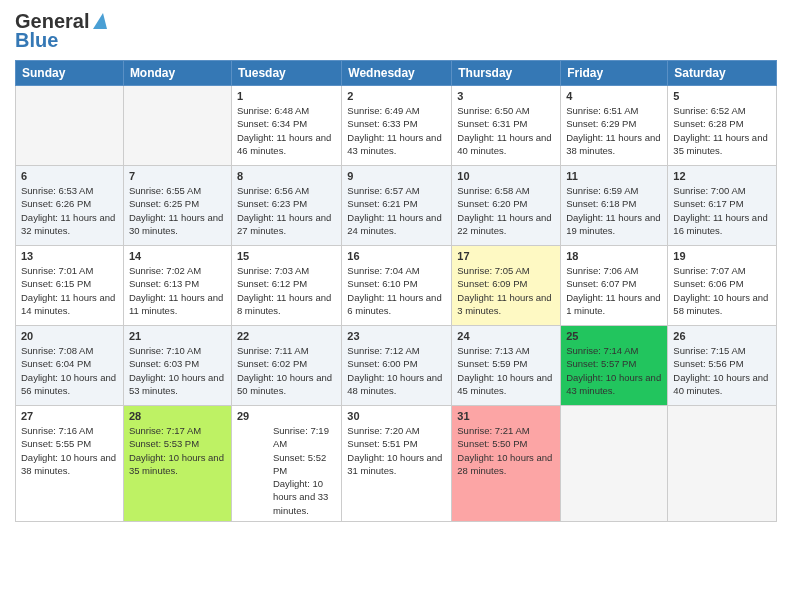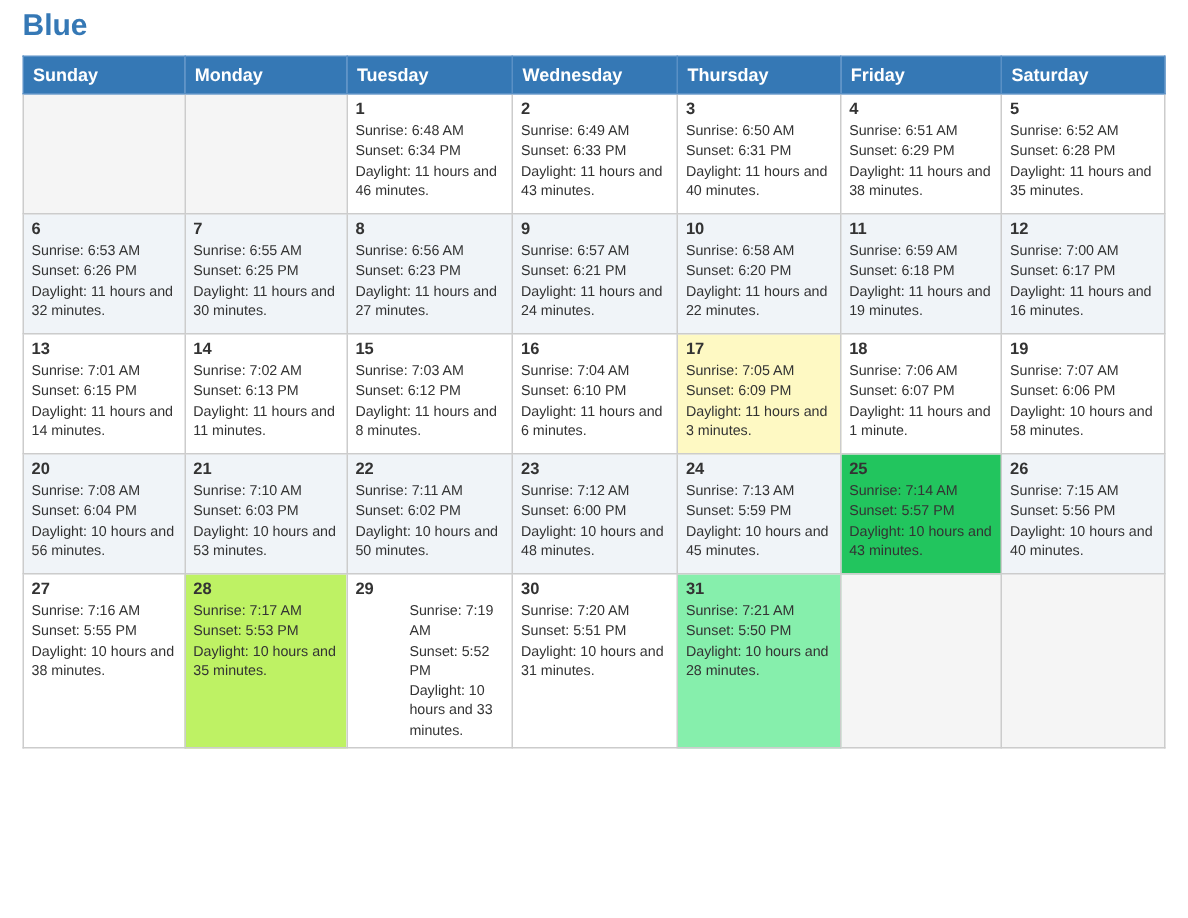--- a/index.html
+++ b/index.html
@@ -82,20 +82,24 @@
       line-height: 1.4;
       color: #333;
     }
   </style>
 </head>
 <body>
 
 <div class="page">
   <div class="header">
     <div class="logo">
+      <div class="logo-row">
+        <span style="font-size:20px;font-weight:bold;color:#333;">General</span>
+        <span style="display:inline-block;margin-left:4px;width:0;height:0;border-left:10px solid transparent;border-right:4px solid transparent;border-bottom:16px solid #4a9fd4;vertical-align:middle;margin-bottom:2px;"></span>
+      </div>
       <span style="font-size:20px;font-weight:bold;color:#3578b5;margin-top:-4px;">Blue</span>
     </div>
     <div class="title-section">
       <div class="month-title"></div>
       <div class="location"></div>
     </div>
   </div>
 
   <table class="calendar">
     <thead>
@@ -294,21 +298,21 @@
             <div class="day-info" style="white-space: pre-line; margin-left: 36px;">Sunrise: 7:19 AM
 Sunset: 5:52 PM
 Daylight: 10 hours and 33 minutes.</div>
           </td>
           <td style="background: rgb(255, 255, 255);">
             <div class="day-num">30</div>
             <div class="day-info" style="white-space: pre-line;">Sunrise: 7:20 AM
 Sunset: 5:51 PM
 Daylight: 10 hours and 31 minutes.</div>
           </td>
-          <td style="background: #86efac;">
+          <td style="background: #fca5a5;">
             <div class="day-num">31</div>
             <div class="day-info" style="white-space: pre-line;">Sunrise: 7:21 AM
 Sunset: 5:50 PM
 Daylight: 10 hours and 28 minutes.</div>
           </td>
           <td class="empty"></td>
           <td class="empty"></td>
         </tr>
       </tbody>
   </table>

